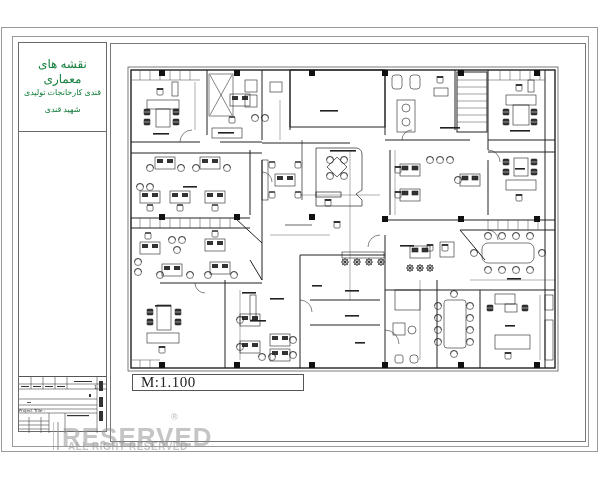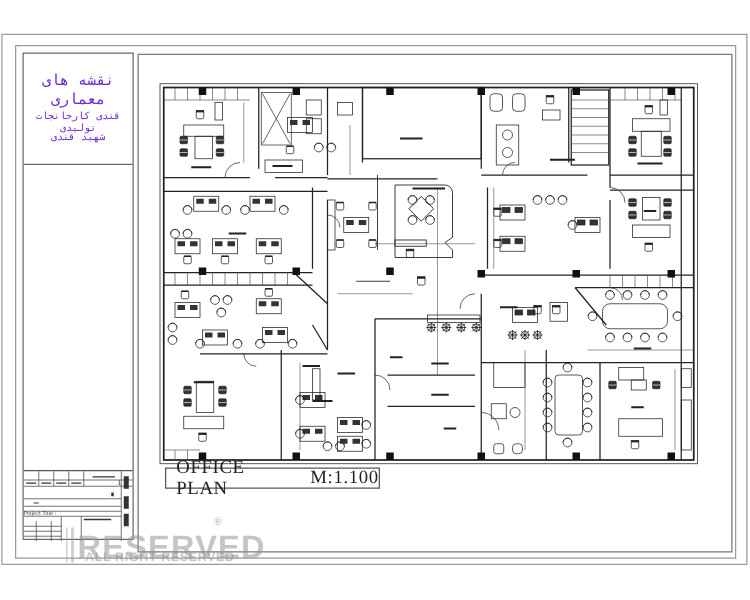--- a/index.html
+++ b/index.html
@@ -1,20 +1,20 @@
 <!DOCTYPE html>
 <html><head>
 <meta charset="utf-8">
 <style>
   html,body{margin:0;padding:0;background:#ffffff;}
   body{width:600px;height:480px;position:relative;overflow:hidden;font-family:"DejaVu Sans",sans-serif;}
   .abs{position:absolute;}
   .frame{position:absolute;border:1px solid #9a9a9a;box-sizing:border-box;}
   .title-col{position:absolute;border:1px solid #6a6a6a;box-sizing:border-box;}
-  .title-text{position:absolute;direction:rtl;text-align:center;color:#6d28d9;font-family:Liberation Mono, monospace;}
+  .title-text{position:absolute;direction:rtl;text-align:center;color:#15803d;font-family:Liberation Serif, serif;}
   .plan-label{position:absolute;border:1px solid #555;box-sizing:border-box;font-family:"Liberation Serif",serif;font-size:15px;color:#222;letter-spacing:0.5px;display:flex;align-items:center;padding-left:8px;gap:48px;background:#fff;}
   .watermark{position:absolute;color:rgba(150,150,150,0.55);font-family:"Liberation Sans",sans-serif;font-weight:bold;}
 </style>
 </head>
 <body>
 
 <div class="frame" style="left:1px;top:27px;width:597px;height:425px;"></div>
 <div class="frame" style="left:12px;top:36px;width:577px;height:411px;"></div>
 <div class="frame" style="left:110px;top:43px;width:476px;height:399px;border-color:#777;"></div>
 
@@ -456,21 +456,20 @@
     <rect x="183" y="186" width="14" height="1.6"></rect>
     <rect x="155" y="305" width="16" height="1.6"></rect>
     <rect x="242" y="292" width="14" height="1.6"></rect>
     <rect x="250" y="320" width="16" height="1.6"></rect>
     <rect x="270" y="298" width="14" height="1.6"></rect>
     <rect x="218" y="132" width="16" height="1.6"></rect>
   </g>
 </svg>
 
 <div class="plan-label" style="left:132px;top:374px;width:172px;height:17px;">
-  <span>OFFICE PLAN</span>
   <span>M:1.100</span>
 </div>
 
 <div class="abs" style="left:19px;top:408px;font-size:4px;color:#333;">Project Title :</div>
 <div class="abs" style="left:94px;top:384px;font-size:5px;color:#333;">1</div>
 
 <div class="watermark" style="left:62px;top:422px;font-size:26px;letter-spacing:1px;">RESERVED</div>
 <div class="watermark" style="left:171px;top:412px;font-size:9px;">®</div>
 <div class="watermark" style="left:68px;top:441px;font-size:10px;letter-spacing:0.5px;">ALL RIGHT RESERVED</div>
 <div class="abs" style="left:53px;top:422px;width:3px;height:28px;border-left:1px solid rgba(150,150,150,0.55);border-right:1px solid rgba(150,150,150,0.55);"></div>

